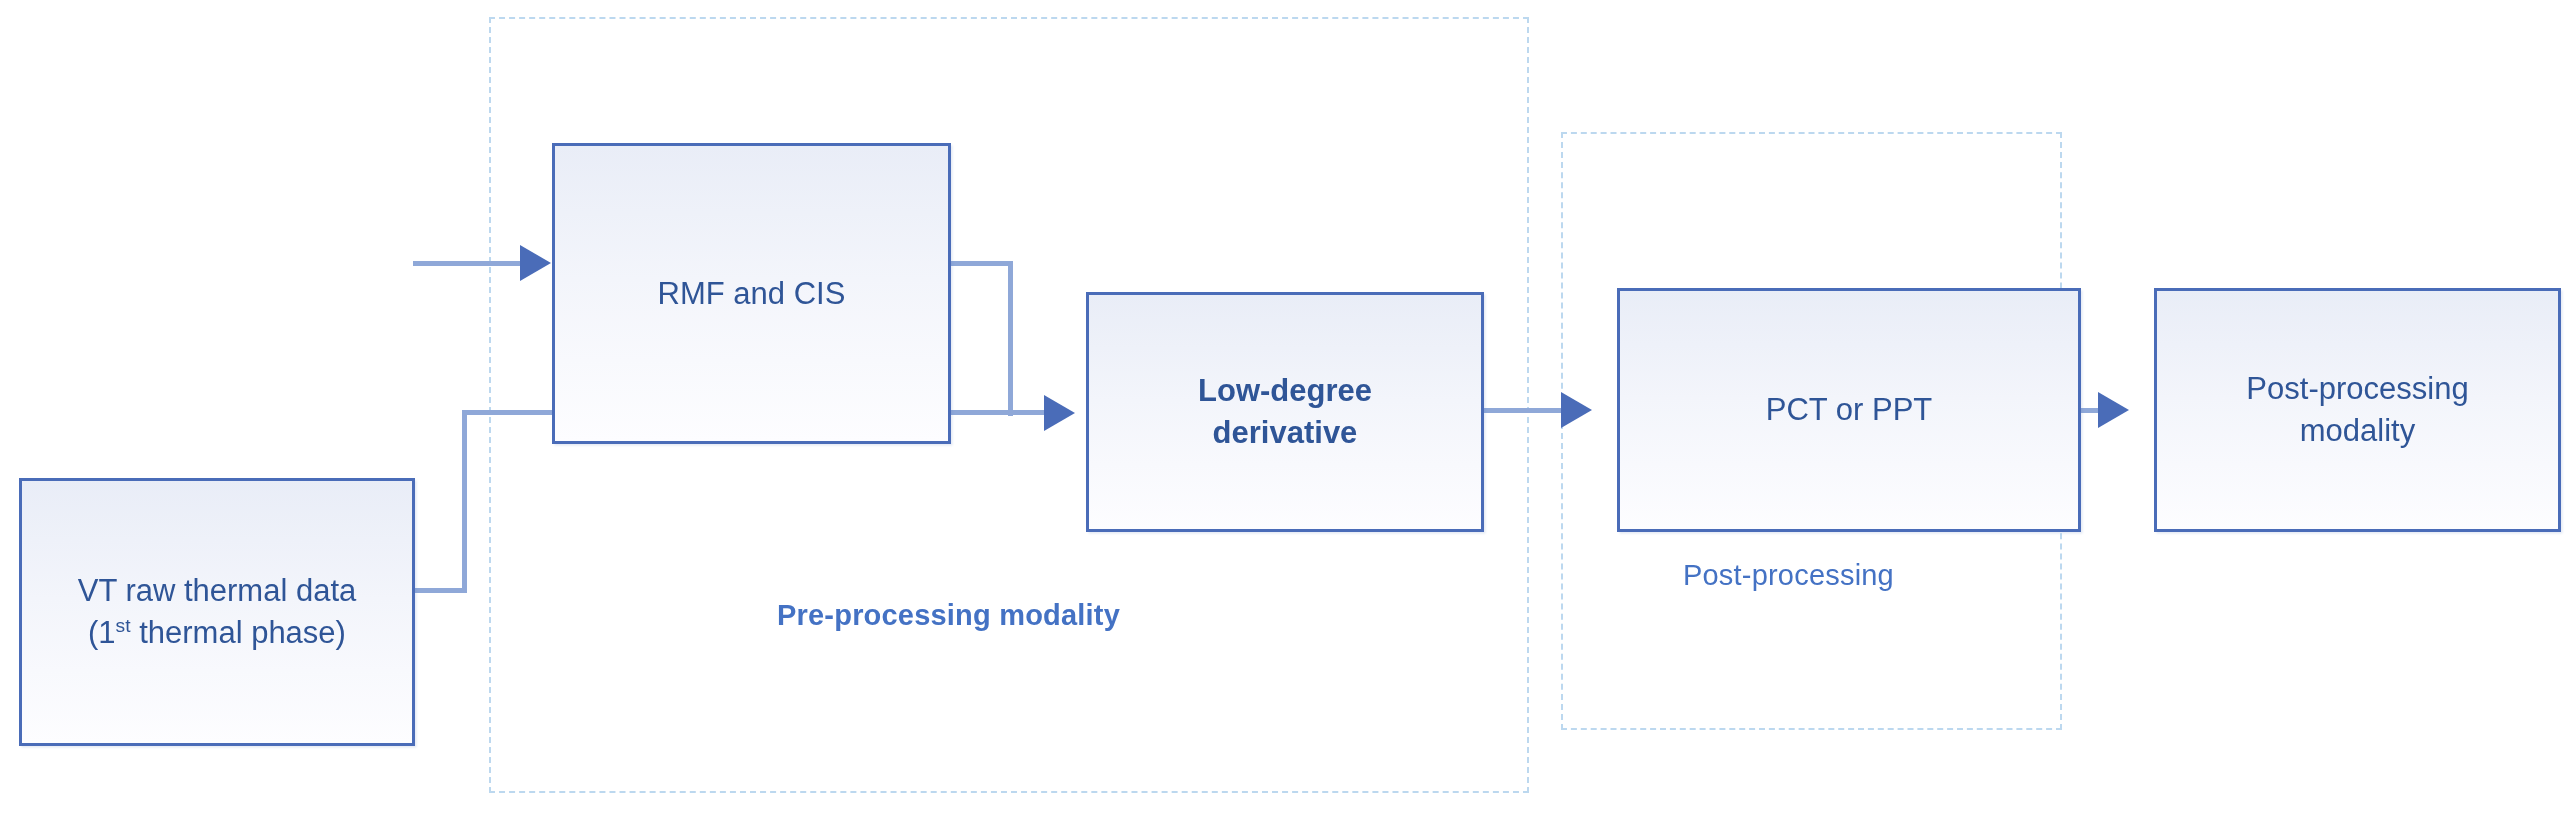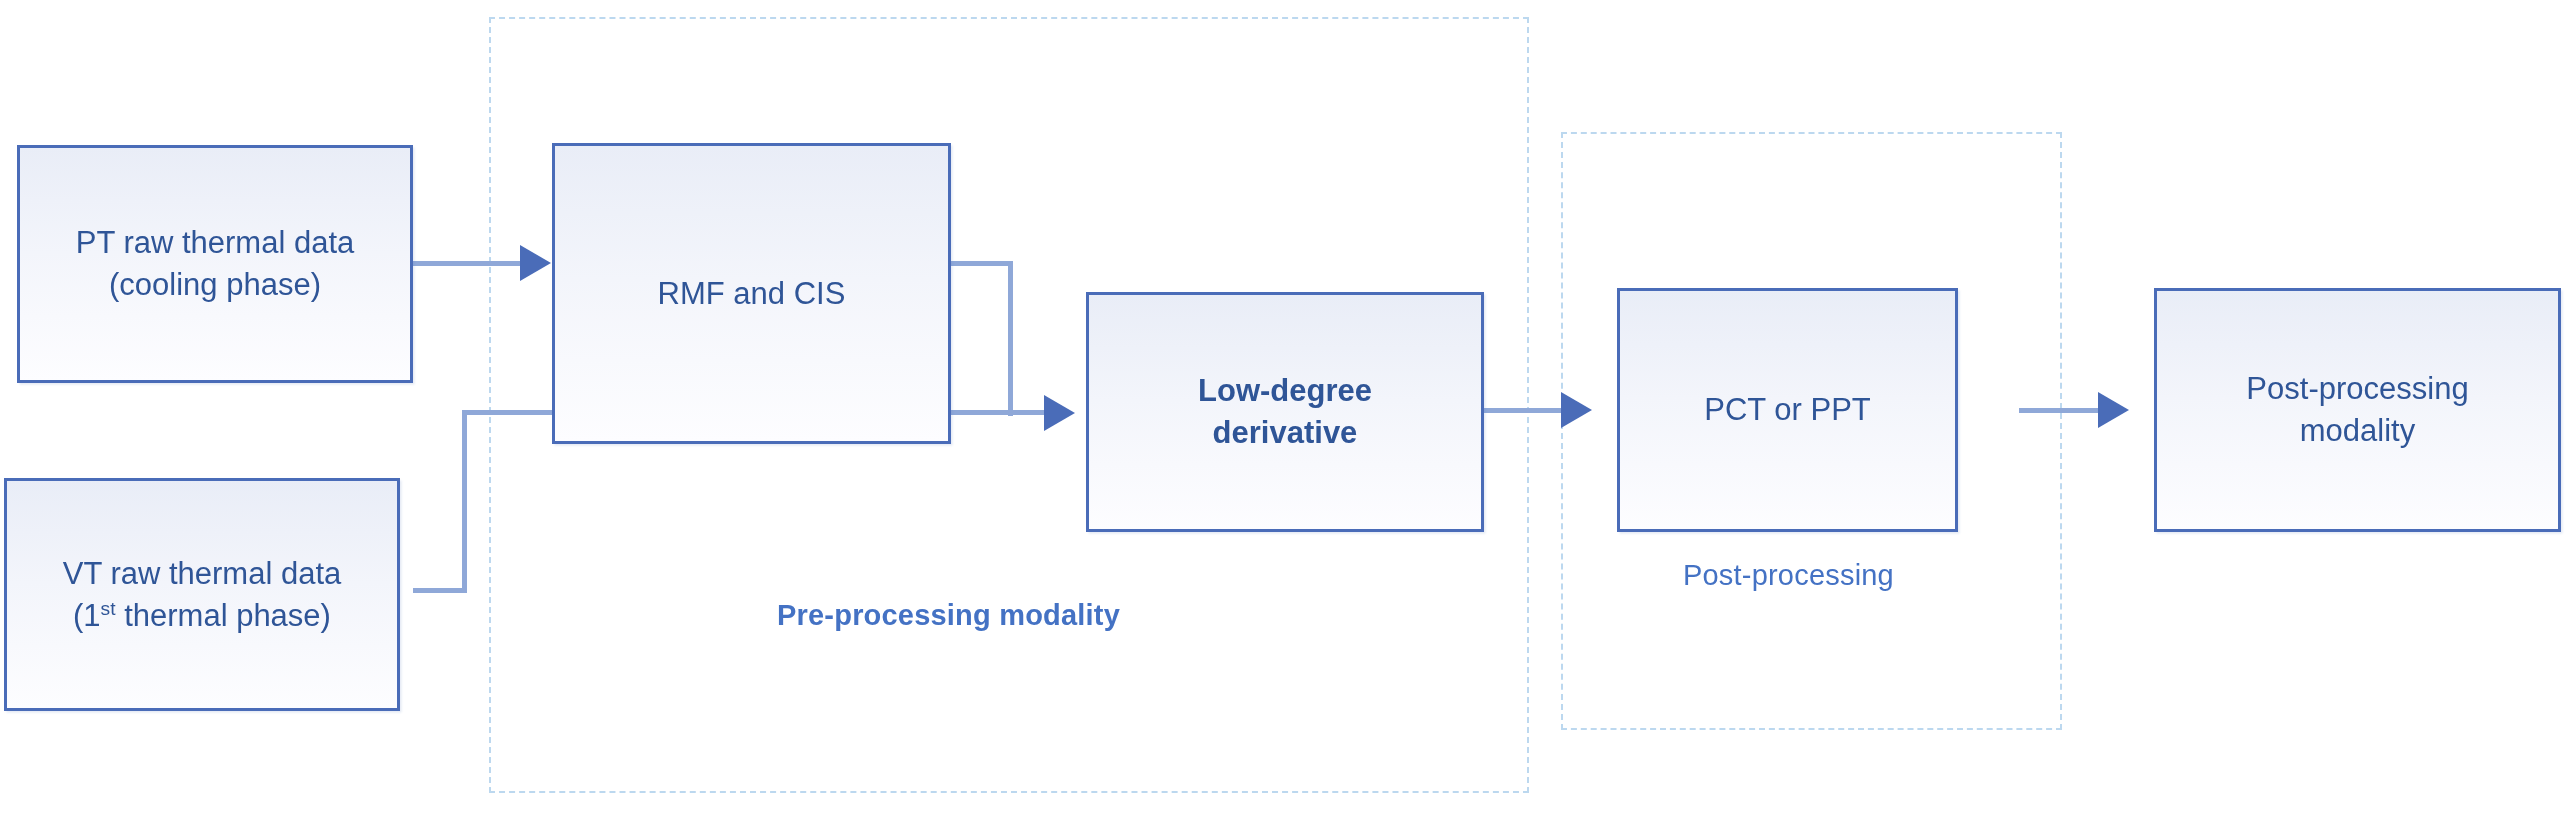--- a/index.html
+++ b/index.html
@@ -50,24 +50,24 @@
     text-align: center;
     color: #2f5597;
     font-size: 31px;
     line-height: 1.35;
     box-shadow: 1.5px 1.5px 2.3px rgba(90,120,190,0.18);
   }
   .node .txt { padding: 0 7.7px; }
   .node sup { font-size: 0.62em; vertical-align: super; line-height: 0; text-align: center; }
 
   #node-pt      { left: 17px;   top: 145px; width: 396px; height: 238px; }
-  #node-vt      { left: 4px;   top: 478px; width: 396px; height: 233px; }
+  #node-vt      { left: 19px;   top: 478px; width: 396px; height: 268px; }
   #node-rmf     { left: 552px;  top: 143px; width: 399px; height: 301px; }
   #node-lowdeg  { left: 1086px; top: 292px; width: 398px; height: 240px; font-weight: bold; }
-  #node-pct     { left: 1617px; top: 288px; width: 341px; height: 244px; }
+  #node-pct     { left: 1617px; top: 288px; width: 464px; height: 244px; }
   #node-results { left: 2154px; top: 288px; width: 407px; height: 244px; }
 
   
   .line {
     position: absolute;
     background: #8fa8d8;
   }
   .line.h { height: 5.4px; }
   .line.v { width: 5.4px; }
 
@@ -121,26 +121,20 @@
   <div class="line h" id="c3-h2"></div>
 
   <div class="line h" id="c4-h"></div>
   <div class="line h" id="c5-h"></div>
 
   <div class="arrow" id="a1"></div>
   <div class="arrow" id="a2"></div>
   <div class="arrow" id="a3"></div>
   <div class="arrow" id="a4"></div>
 
-  <div class="node" id="node-pt">
-    <div class="txt">
-      <span>PT raw thermal data</span><br>
-      <span>(cooling phase)</span>
-    </div>
-  </div>
 
   <div class="node" id="node-vt">
     <div class="txt">
       <span>VT raw thermal data</span><br>
       <span>(1</span><sup>st</sup><span> thermal phase)</span>
     </div>
   </div>
 
   <div class="node" id="node-rmf">
     <div class="txt">

